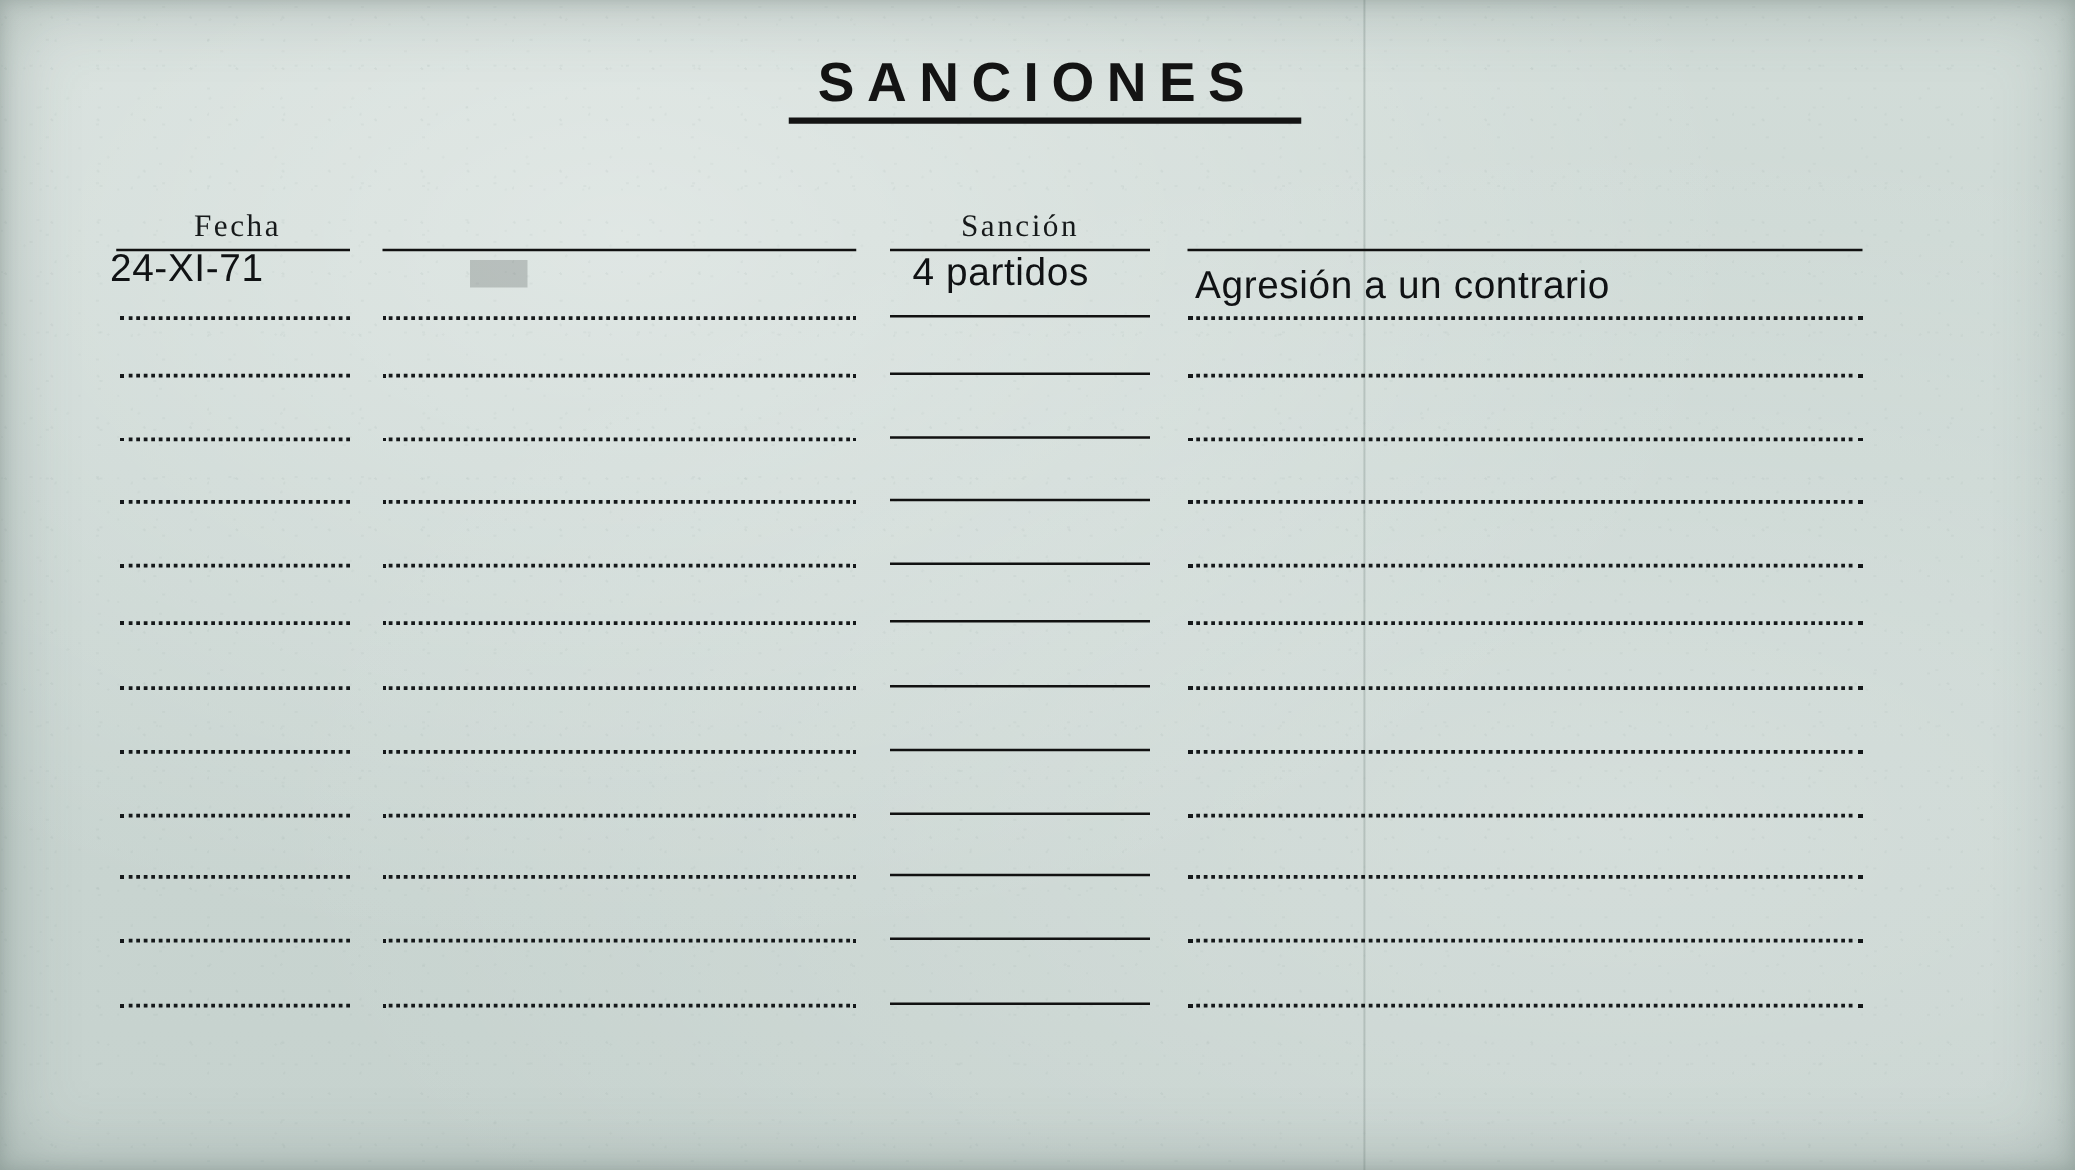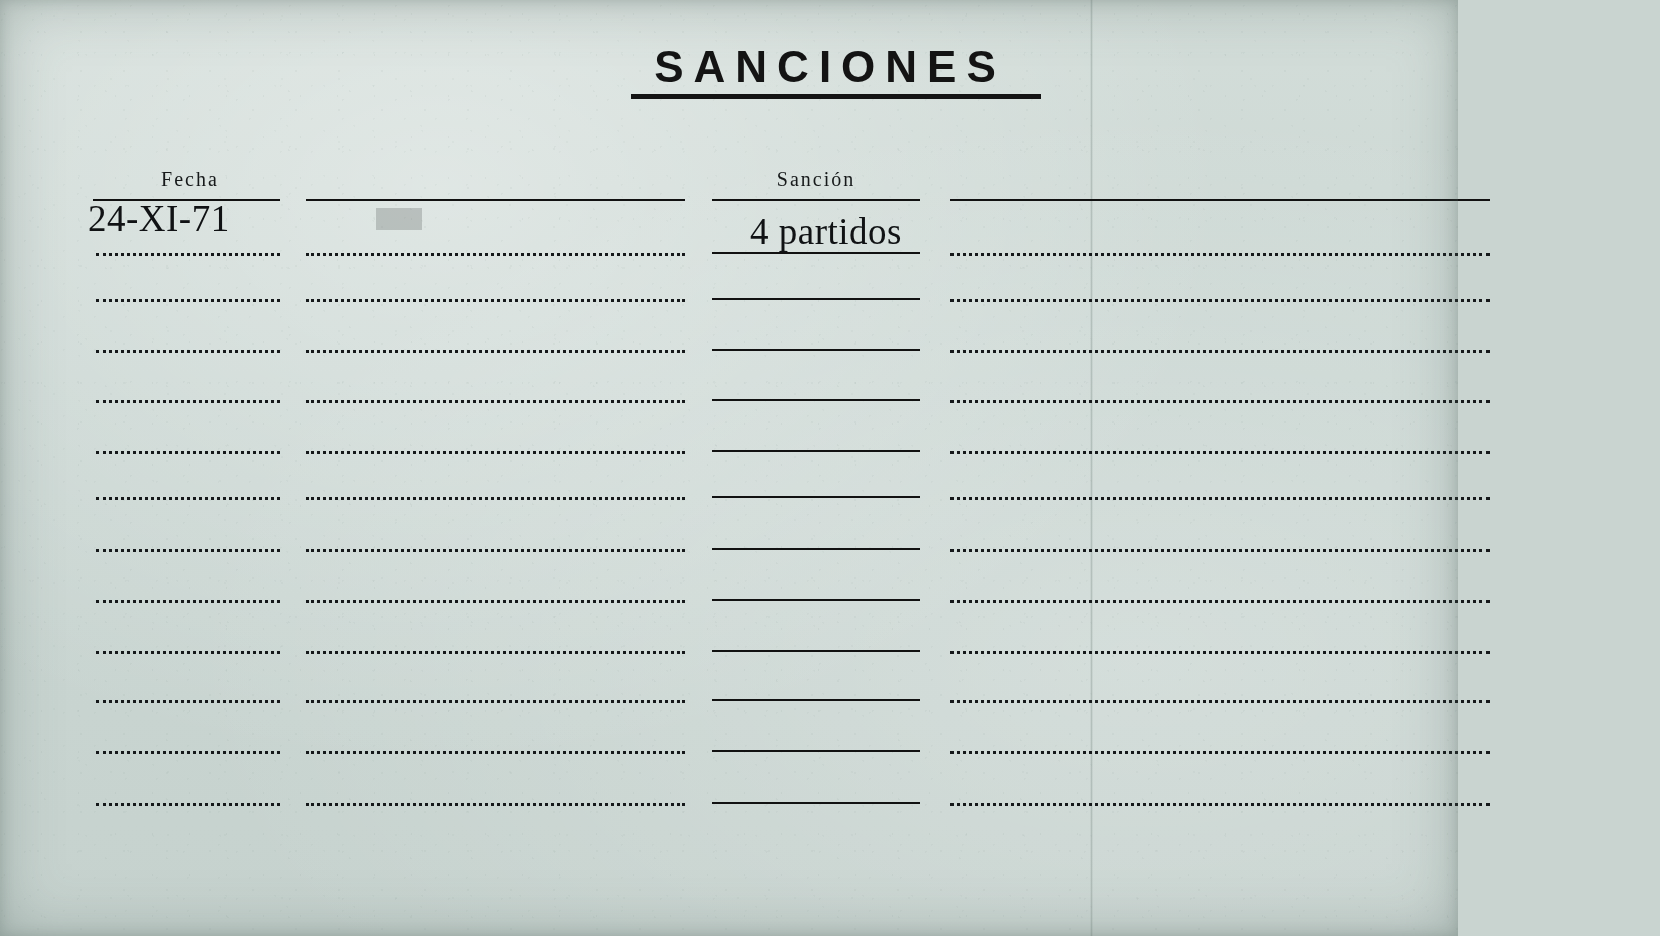--- a/index.html
+++ b/index.html
@@ -9,21 +9,21 @@
   body {
     width: 1660px;
     height: 936px;
     overflow: hidden;
     background: #c9d4d0;
     font-family: "Liberation Serif", serif;
   }
 
   #card {
     position: relative;
-    width: 1458px;
+    width: 1660px;
     height: 936px;
     background:
       radial-gradient(ellipse at 30% 20%, rgba(255,255,255,0.35) 0%, rgba(255,255,255,0) 55%),
       radial-gradient(ellipse at 78% 70%, rgba(255,255,255,0.22) 0%, rgba(255,255,255,0) 60%),
       linear-gradient(180deg, #d3ddd9 0%, #cbd7d3 40%, #c6d2ce 100%);
   }
 
   
   #noise {
     position: absolute;
@@ -78,43 +78,43 @@
     left: 631px;
     top: 52px;
     width: 410px;
     height: 5px;
     background: #141414;
   }
 
   .col-head {
     position: absolute;
     font-family: "Liberation Serif", serif;
-    font-size: 20px;
+    font-size: 25px;
     color: #16191a;
     letter-spacing: 2px;
     text-align: center;
     white-space: nowrap;
   }
 
   .rule {
     position: absolute;
     height: 0;
     border-top: 2px solid #111;
   }
 
   .dotrule {
     position: absolute;
     height: 0;
     border-top: 3px dotted #15181a;
   }
 
   .entry {
     position: absolute;
-    font-family: Liberation Serif, serif;
-    font-size: 37px;
+    font-family: Liberation Sans, sans-serif;
+    font-size: 31px;
     color: #101214;
     white-space: nowrap;
     letter-spacing: 0.5px;
   }
 
   
   .smudge {
     position: absolute;
     background: rgba(25,30,32,0.55);
     pointer-events: none;
@@ -135,21 +135,22 @@
 
   <div class="col-head" style="left:100px; top:168px; width:180px;">Fecha</div>
   <div class="col-head" style="left:712px; top:168px; width:208px;">Sanción</div>
 
   <div class="rule" style="left:93px;  top:199px; width:187px;"></div>
   <div class="rule" style="left:306px; top:199px; width:379px;"></div>
   <div class="rule" style="left:712px; top:199px; width:208px;"></div>
   <div class="rule" style="left:950px; top:199px; width:540px;"></div>
 
   <div class="entry" style="left:88px;  top:197px;">24-XI-71</div>
-  <div class="entry" style="left:730px; top:210px;margin-left:20px;">4 partidos</div>
+  <div class="entry" style="left:730px; top:200px;">4 partidos</div>
+  <div class="entry" style="left:956px; top:210px;">Agresión a un contrario</div>
 
   <div class="smudge" style="left:376px; top:208px; width:46px; height:22px; opacity:0.35;"></div>
 
   <div class="dotrule" style="left:96px;  top:253px; width:184px;"></div>
   <div class="dotrule" style="left:306px; top:253px; width:379px;"></div>
   <div class="rule" style="left:712px; top:252px; width:208px;"></div>
   <div class="dotrule" style="left:950px; top:253px; width:540px;"></div>
 
   <div class="dotrule" style="left:96px;  top:299px; width:184px;"></div>
   <div class="dotrule" style="left:306px; top:299px; width:379px;"></div>

